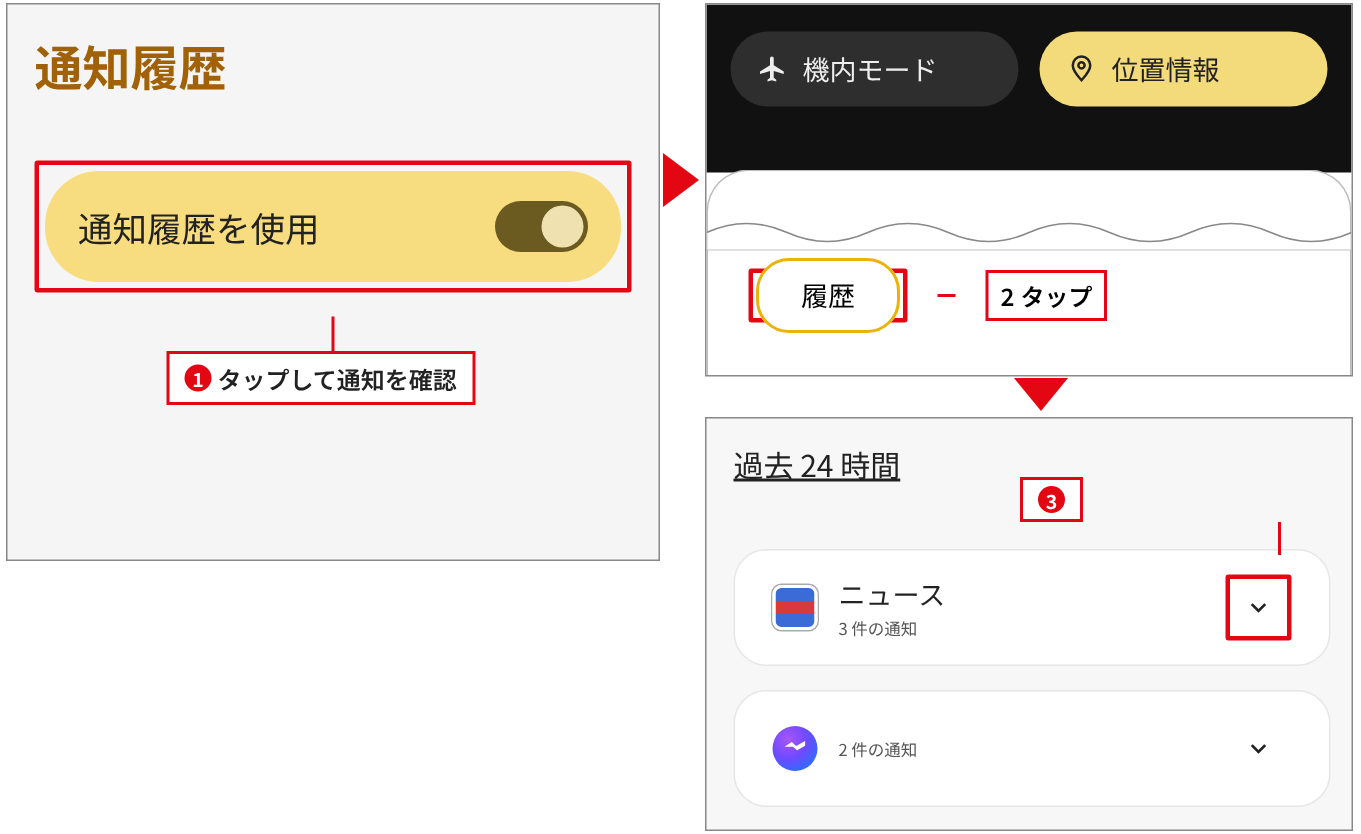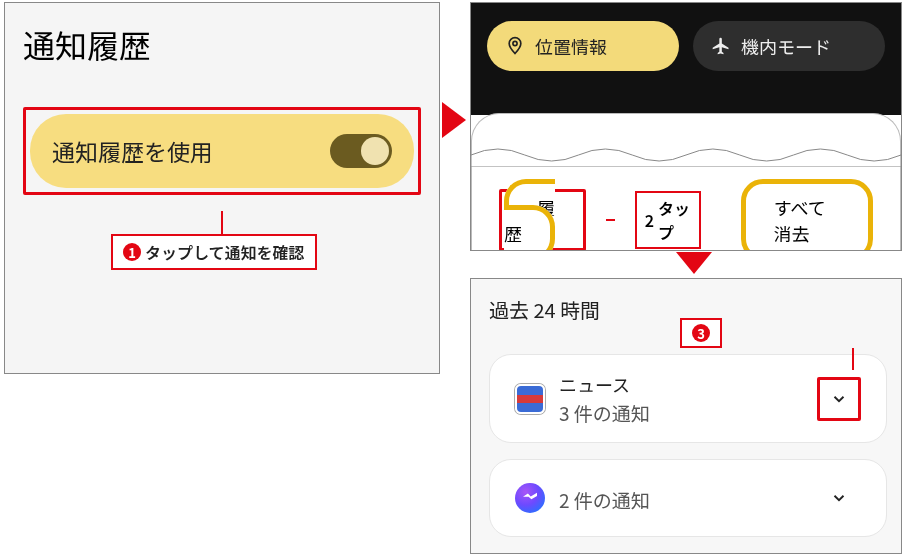--- a/index.html
+++ b/index.html
@@ -18,22 +18,22 @@
     left: 4px;
     top: 2px;
     width: 436px;
     height: 372px;
     border: 1px solid #888;
     background: #f5f5f5;
     padding: 18px 18px 0 18px;
   }
   .left-title {
     font-size: 32px;
-    font-weight: 400;
-    color: #000000;
+    font-weight: 700;
+    color: #a16207;
     margin-bottom: 40px;
   }
   .toggle-row-wrap {
     border: 3px solid #e30613;
     padding: 4px;
     border-radius: 2px;
   }
   .toggle-row {
     background: #f7dd80;
     border-radius: 36px;
@@ -162,21 +162,21 @@
   .sheet-buttons {
     position: absolute;
     left: 0; right: 0;
     top: 176px;
     display: flex;
     padding: 0 28px;
     gap: 20px;
     align-items: center;
   }
   .pill-btn {
-    border: 5px solid #eab308;
+    border: 2px solid #eab308;
     border-radius: 22px;
     padding: 10px 28px;
     font-size: 18px;
     background: #fff;
   }
   .hist-wrap {
     border: 3px solid #e30613;
     border-radius: 2px;
     padding: 2px;
   }
@@ -215,21 +215,22 @@
     width: 432px;
     height: 276px;
     border: 1px solid #888;
     background: #f7f7f7;
     padding: 16px 14px 0 18px;
     overflow: hidden;
   }
   .rb-title {
     font-size: 20px;
     color: #222;
-    margin-bottom: 30px;
+    margin-bottom: 42px;
+    text-decoration: underline;
   }
   .notif-card {
     background: #fff;
     border-radius: 22px;
     padding: 16px 25px;
     display: flex;
     align-items: center;
     gap: 14px;
     margin-bottom: 16px;
     border: 1px solid #e6e6e6;
@@ -254,21 +255,21 @@
   .app-icon.msgr::after{
     content:"";
     position:absolute;
     left:8px; top:9px;
     width:14px; height:8px;
     background:#fff;
     clip-path: polygon(0 60%, 35% 20%, 55% 55%, 100% 10%, 100% 50%, 60% 90%, 40% 60%);
   }
   .notif-text { flex: 1; }
   .notif-name { font-size: 18px; color: #222; }
-  .notif-sub { font-size: 19px; color: #555; margin-top: 2px; }
+  .notif-sub { font-size: 11px; color: #555; margin-top: 2px; }
   .chev {
     width: 44px; height: 44px;
     display:flex; align-items:center; justify-content:center;
     font-size: 20px;
     color: #333;
   }
   .chev-box {
     border: 3px solid #e30613;
     border-radius: 2px;
   }
@@ -299,57 +300,56 @@
   <div class="callout callout1">
     <span class="num">1</span>
     <span>タップして通知を確認</span>
   </div>
 </div>
 
 <div class="big-arrow"></div>
 
 <div class="right-top">
   <div class="qs-bar">
+    <div class="qs-chip dark">
+      <span class="qs-icon">
+        <svg viewBox="0 0 24 24" fill="#eee">
+            <path d="M21 16v-2l-8-5V3.5a1.5 1.5 0 0 0-3 0V9l-8 5v2l8-2.5V19l-2 1.5V22l3.5-1 3.5 1v-1.5L13 19v-5.5l8 2.5z"></path>
+          </svg>
+      </span>
+      <span>機内モード</span>
+    </div>
     <div class="qs-chip light">
       <span class="qs-icon">
         <svg viewBox="0 0 24 24" fill="none" stroke="#222" stroke-width="2">
             <path d="M12 21s-7-7.5-7-12a7 7 0 0 1 14 0c0 4.5-7 12-7 12z"></path>
             <circle cx="12" cy="9" r="2.5"></circle>
           </svg>
       </span>
       <span>位置情報</span>
-    </div>
-    <div class="qs-chip dark">
-      <span class="qs-icon">
-        <svg viewBox="0 0 24 24" fill="#eee">
-            <path d="M21 16v-2l-8-5V3.5a1.5 1.5 0 0 0-3 0V9l-8 5v2l8-2.5V19l-2 1.5V22l3.5-1 3.5 1v-1.5L13 19v-5.5l8 2.5z"></path>
-          </svg>
-      </span>
-      <span>機内モード</span>
     </div>
   </div>
 
   <div class="sheet"></div>
   <div class="tear">
     <svg viewBox="0 0 432 24" preserveAspectRatio="none">
       <path d="M0 12 Q 27 0 54 12 T 108 12 T 162 12 T 216 12 T 270 12 T 324 12 T 378 12 T 432 12 V24 H0 Z" fill="#fff" stroke="#888" stroke-width="1"></path>
     </svg>
   </div>
 
   <div class="sheet-buttons">
     <span class="hist-wrap">
       <span class="pill-btn">履歴</span>
     </span>
     <span class="conn2"></span>
     <span class="callout2">
       <span class="num">2</span>
       <span>タップ</span>
     </span>
     <span class="spacer"></span>
-    <span class="pill-btn">すべて消去</span>
   </div>
 </div>
 
 <div class="down-arrow"></div>
 
 <div class="right-bottom">
   <div class="rb-title">過去 24 時間</div>
 
   <div class="notif-card">
     <span class="app-icon news"></span>

